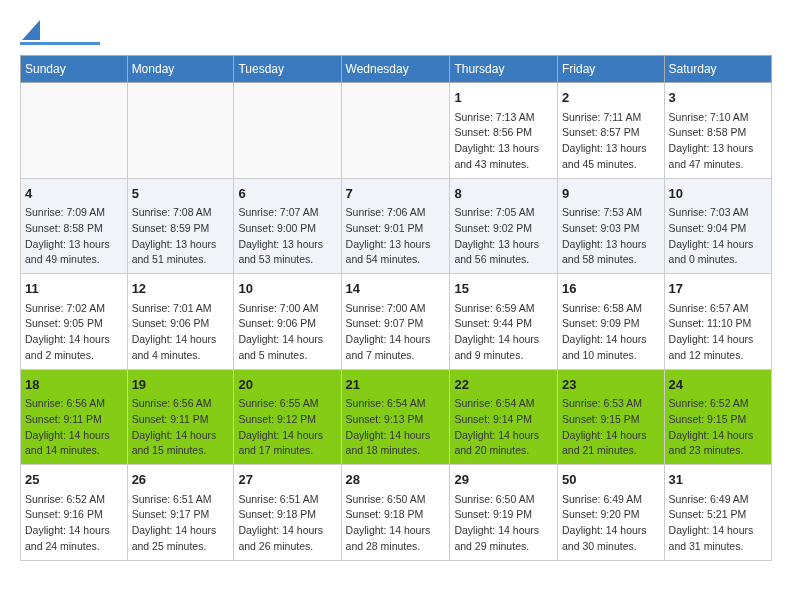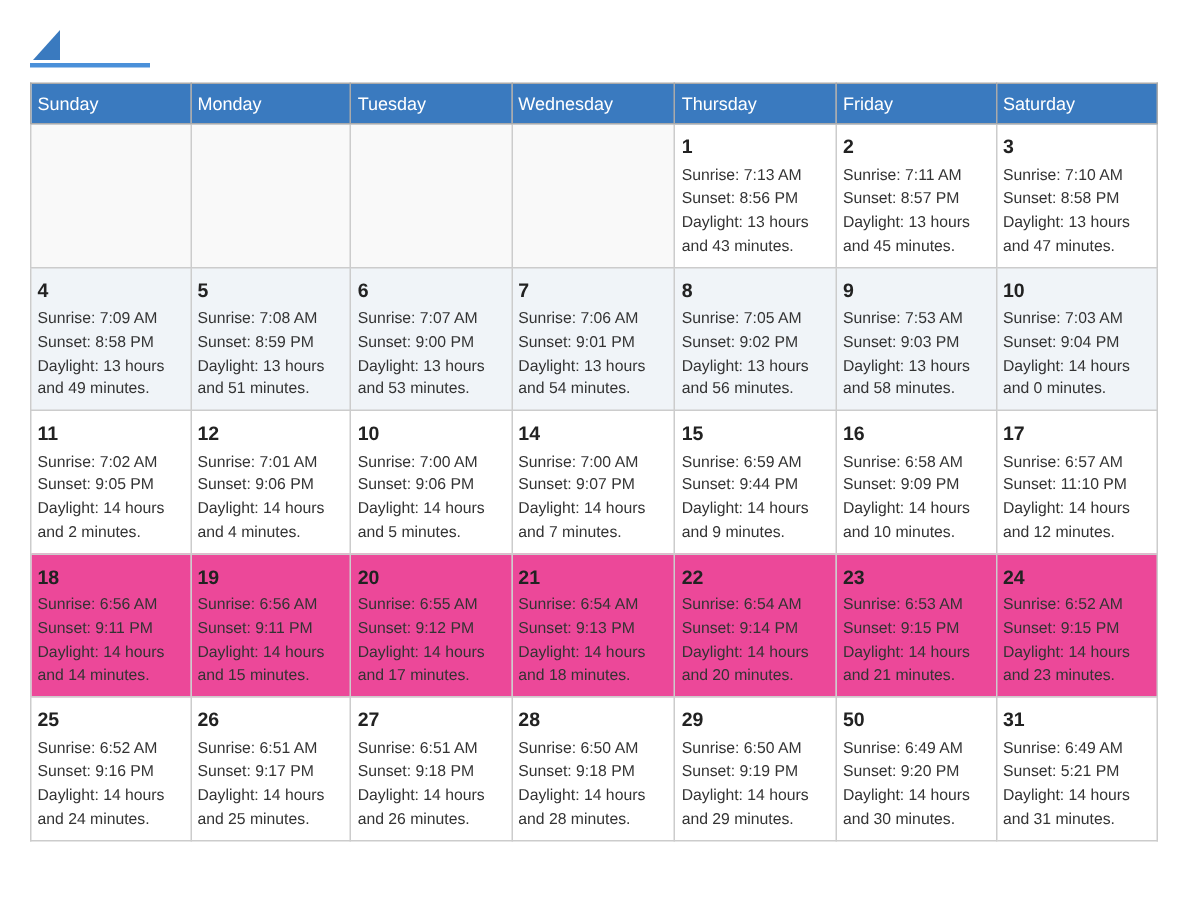--- a/index.html
+++ b/index.html
@@ -241,21 +241,21 @@
           <div>and 10 minutes.</div>
         </td>
         <td>
           <span class="day-number">17</span>
           <div>Sunrise: 6:57 AM</div>
           <div>Sunset: 11:10 PM</div>
           <div>Daylight: 14 hours</div>
           <div>and 12 minutes.</div>
         </td>
       </tr>
-      <tr style="background: #ec4899; margin-left: 37px;">
+      <tr style="background: #84cc16; margin-left: 37px;">
         <td>
           <span class="day-number">18</span>
           <div>Sunrise: 6:56 AM</div>
           <div>Sunset: 9:11 PM</div>
           <div>Daylight: 14 hours</div>
           <div>and 14 minutes.</div>
         </td>
         <td>
           <span class="day-number">19</span>
           <div>Sunrise: 6:56 AM</div>

